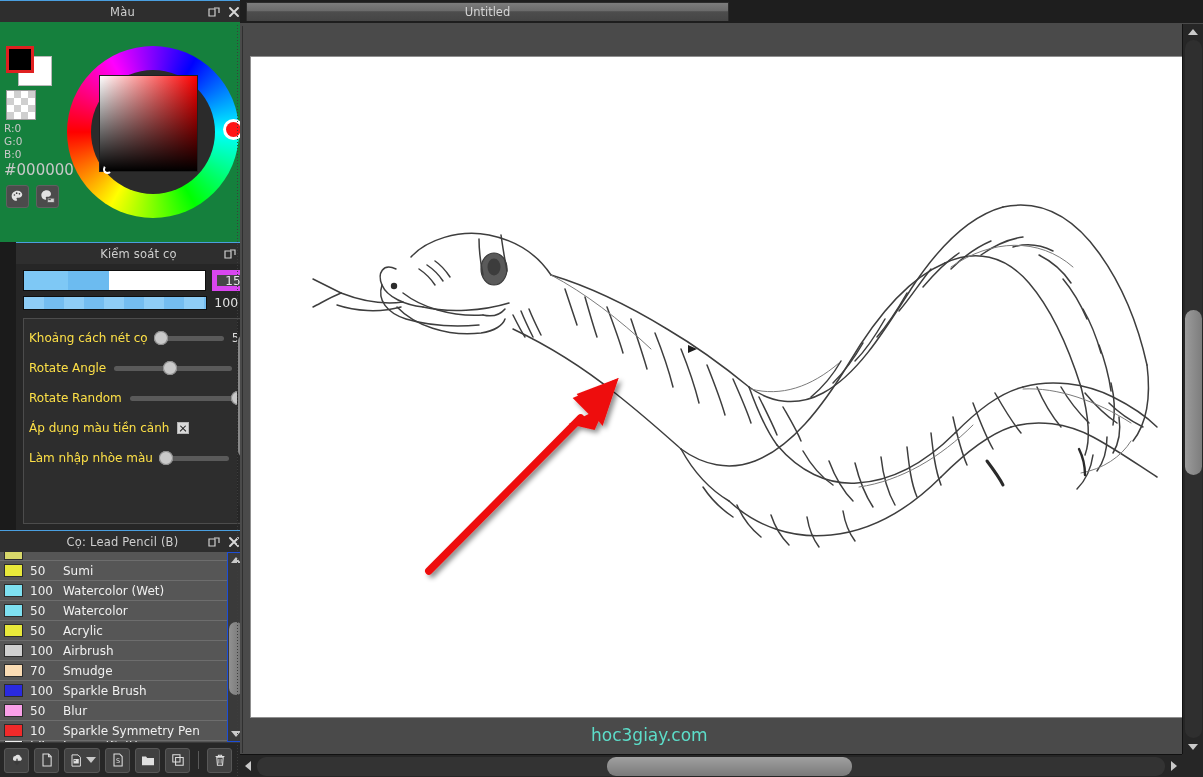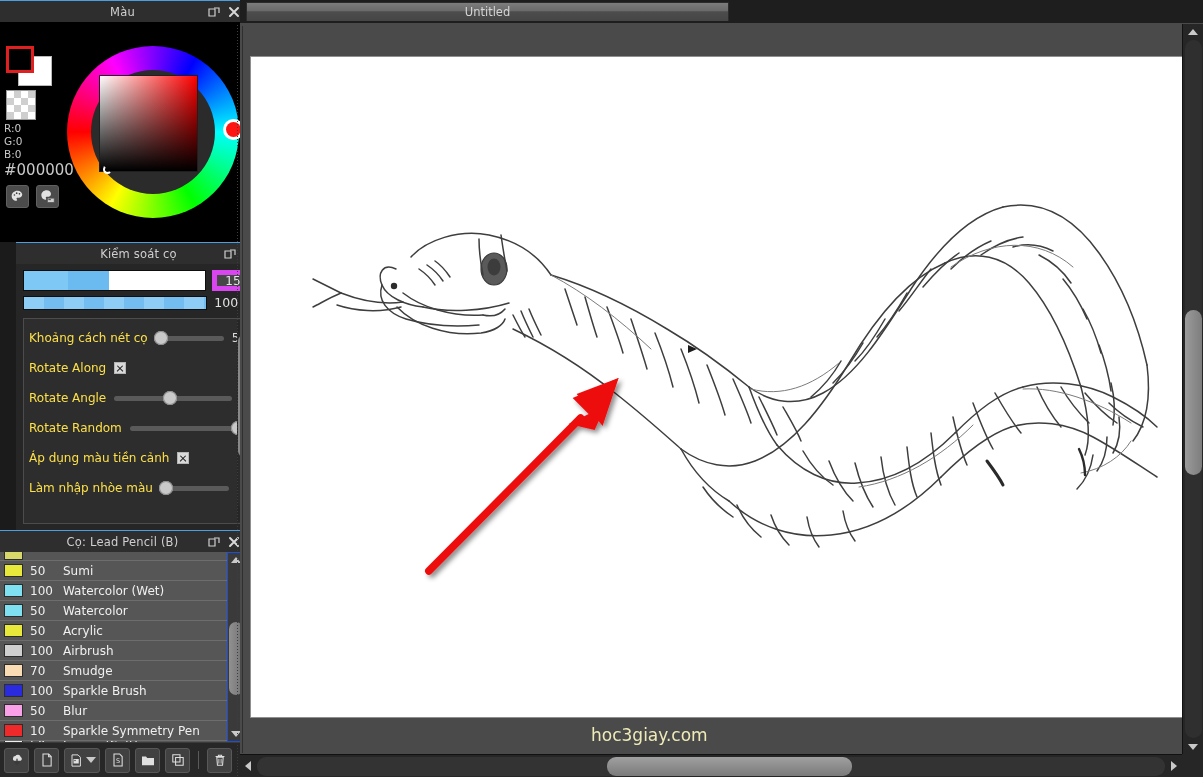--- a/index.html
+++ b/index.html
@@ -25,21 +25,21 @@
   .panel-title .ttl { pointer-events: none; }
   .panel-btns {
     position: absolute; right: 5px; top: 0; height: 22px;
     display: flex; align-items: center; gap: 8px;
   }
   .pbtn { width: 12px; height: 12px; display:block; cursor: pointer; }
   .pbtn svg { display: block; }
 
   
   #colorPanel { left: 0; top: 0; width: 245px; height: 242px; background:#2b2b2b; }
-  #colorPanel .body { position: relative; height: 220px; background: #000000; }
+  #colorPanel .body { position: relative; height: 220px; background: #15803d; }
   .sw-back {
     position: absolute; left: 18px; top: 34px; width: 34px; height: 30px;
     background: #ffffff; border: 1px solid #b9b9b9;
   }
   .sw-fore {
     position: absolute; left: 6px; top: 24px; width: 28px; height: 27px;
     background: #000000; border: 3px solid #e02020;
   }
   .sw-alpha {
     position: absolute; left: 6px; top: 68px; width: 30px; height: 30px;
@@ -223,21 +223,21 @@
     background: #4a4a4a; border-left: 1px solid #2f2f2f; overflow: hidden;
   }
   .canvas-paper {
     position: absolute; left: 8px; top: 31px; width: 943px; height: 660px;
     background: #ffffff; box-shadow: 0 0 0 1px #8f8f8f;
     overflow: hidden;
   }
   .canvas-paper svg { display: block; width: 100%; height: 100%; }
   .watermark {
     position: absolute; left: 348px; bottom: 8px;
-    color: #fef9c3; font-size: 17px; opacity: .92;
+    color: #5eead4; font-size: 17px; opacity: .92;
     font-family: "DejaVu Sans", sans-serif;
     pointer-events: none;
   }
   .doc-vscroll {
     position: absolute; right: 0; top: 24px; bottom: 23px; width: 21px;
     background: #262626; border-left:1px solid #111;
     display:flex; flex-direction:column; align-items:center;
   }
   .doc-vscroll .arrow { width:19px; height:15px; display:flex; align-items:center; justify-content:center;}
   .doc-vscroll .bar-area { flex:1; width:17px; position:relative; background:#2f2f2f; border-radius:9px; margin:1px 0;}
@@ -357,24 +357,20 @@
 
       <div class="ctl-list">
         <div class="ctl-inner" id="ctlInner">
             <div class="ctl-row">
               <span class="ctl-name">Khoảng cách nét cọ</span>
               <span class="slider" style="width: 68px;">
                 <span class="track"></span>
                 <span class="knob" style="left: calc(8% - 7px);"></span>
               </span>
               <span class="ctl-val">5</span>
-            </div>
-            <div class="ctl-row">
-              <span class="ctl-name">Rotate Along</span>
-              <span class="chkbox"></span>
             </div>
             <div class="ctl-row">
               <span class="ctl-name">Rotate Angle</span>
               <span class="slider" style="width: 118px;">
                 <span class="track"></span>
                 <span class="knob" style="left: calc(47% - 7px);"></span>
               </span>
               <span class="ctl-val">0</span>
             </div>
             <div class="ctl-row">

